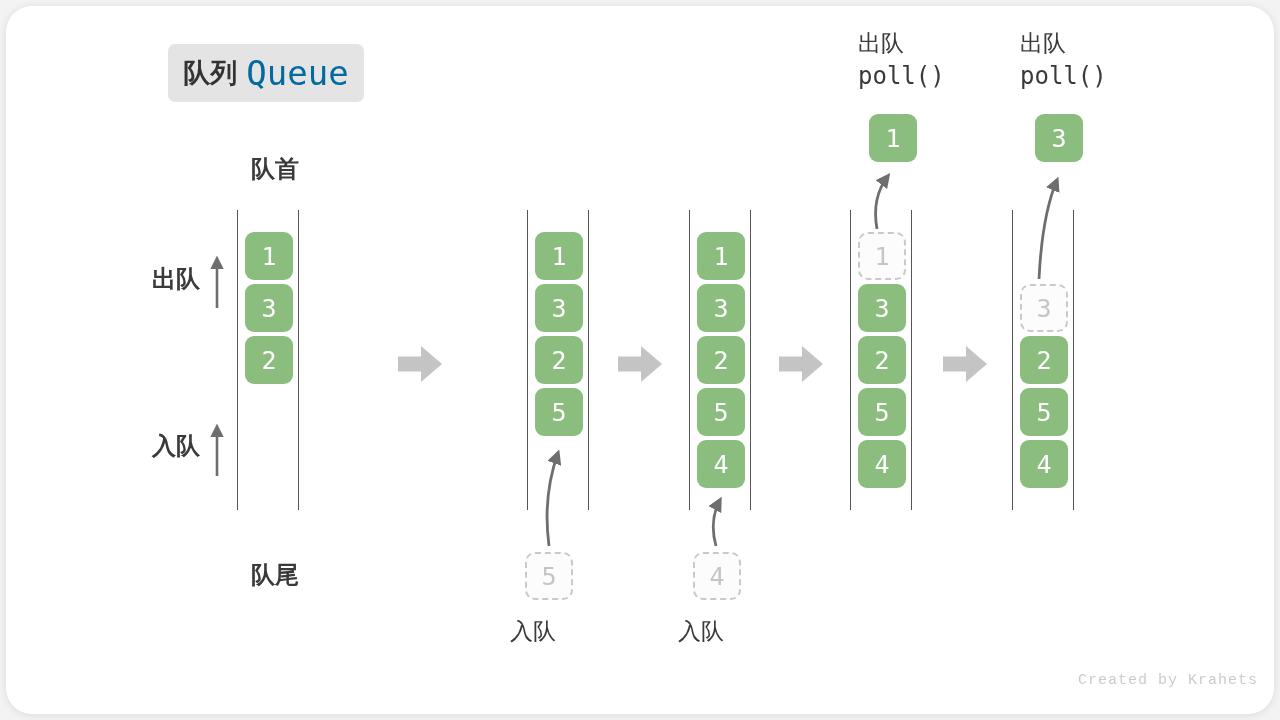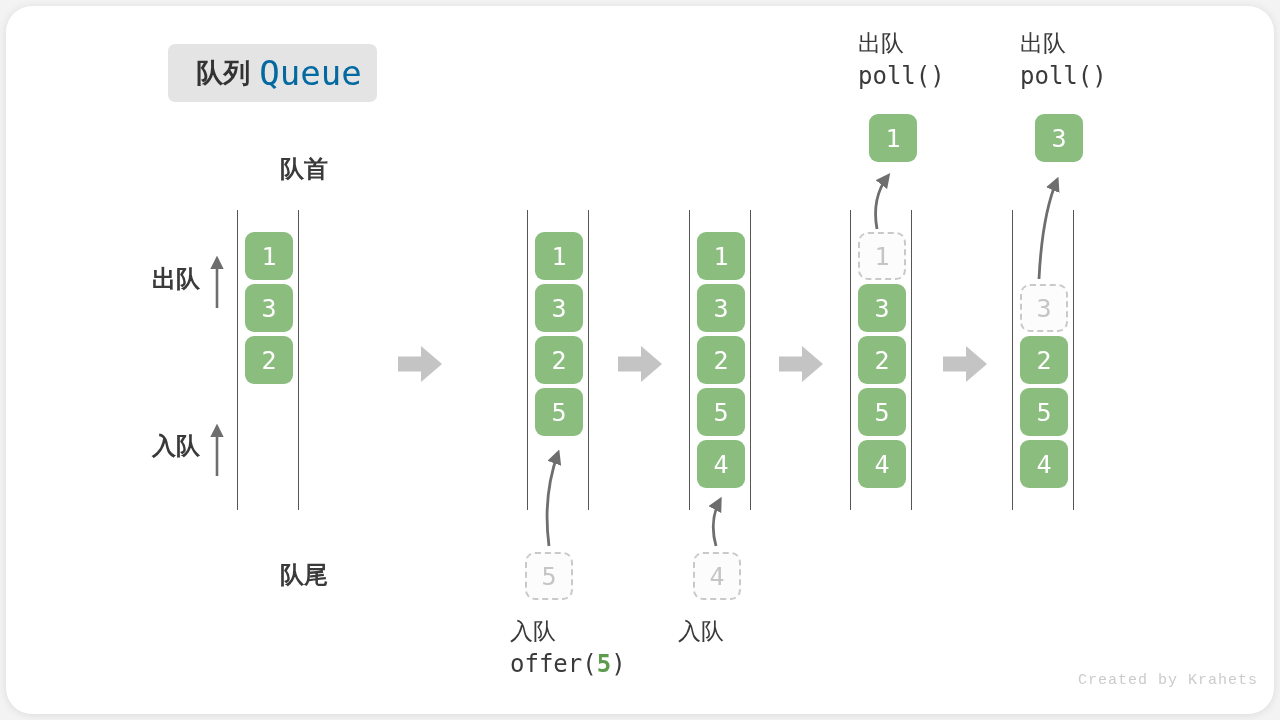--- a/index.html
+++ b/index.html
@@ -3,26 +3,26 @@
 <meta charset="utf-8">
 <style>
   html,body{margin:0;padding:0;width:1280px;height:720px;background:#f3f3f3;overflow:hidden;
     font-family:"Liberation Sans", sans-serif;}
   .canvas{position:relative;width:1280px;height:720px;}
   .card{position:absolute;left:6px;top:6px;right:6px;bottom:6px;background:#ffffff;
     border-radius:26px;box-shadow:0 1px 8px rgba(0,0,0,0.10);}
   .overlay{position:absolute;left:0;top:0;width:1280px;height:720px;pointer-events:none;}
 
   .title-box{position:absolute;left:168px;top:44px;width:196px;height:58px;background:#e4e4e4;
-    border-radius:7px;display:flex;align-items:center;justify-content:center;gap:9px;color:#333;padding-left:13px;}
+    border-radius:7px;display:flex;align-items:center;justify-content:center;gap:9px;color:#333;}
   .title-zh{font-size:27px;font-weight:700;}
   .title-en{font-family:"DejaVu Sans Mono", monospace;font-size:34px;color:#0369a1;}
 
   .cjk-label{position:absolute;font-size:24px;font-weight:700;color:#3a3a3a;}
-  .col-caption{width:62px;text-align:center;margin-left:36px;}
+  .col-caption{width:62px;text-align:right;}
 
   .qcol{position:absolute;top:210px;height:300px;width:62px;box-sizing:border-box;
     border-left:1.5px solid #565656;border-right:1.5px solid #565656;}
   .qbox{position:absolute;width:48px;height:48px;box-sizing:border-box;border-radius:9px;
     display:flex;align-items:center;justify-content:center;
     font-family:"DejaVu Sans Mono", monospace;font-size:25px;}
   .filled{background:#8abd7e;color:#ffffff;}
   .ghost{border:2.5px dashed #c9c9c9;background:#fcfcfc;color:#c5c5c5;border-radius:10px;}
 
   .c1{left:245px}.c2{left:535px}.c3{left:697px}.c4{left:858px}.c5{left:1020px}
@@ -104,21 +104,20 @@
 
   <div class="qcol" style="left:1012px;"></div>
   <div class="qbox ghost c5 p1">3</div>
   <div class="qbox filled c5 p2">2</div>
   <div class="qbox filled c5 p3">5</div>
   <div class="qbox filled c5 p4">4</div>
   <div class="qbox filled" style="left:1035px;top:114px;">3</div>
 
   <div class="op" style="left:510px;top:616px;">
     <div class="op-label">入队</div>
-    <div class="op-code"><span>offer(</span><span class="op-arg">5</span><span>)</span></div>
   </div>
   <div class="op" style="left:678px;top:616px;">
     <div class="op-label">入队</div>
   </div>
   <div class="op" style="left:858px;top:28px;">
     <div class="op-label">出队</div>
     <div class="op-code"><span>poll()</span><span class="op-arg"></span><span></span></div>
   </div>
   <div class="op" style="left:1020px;top:28px;">
     <div class="op-label">出队</div>

